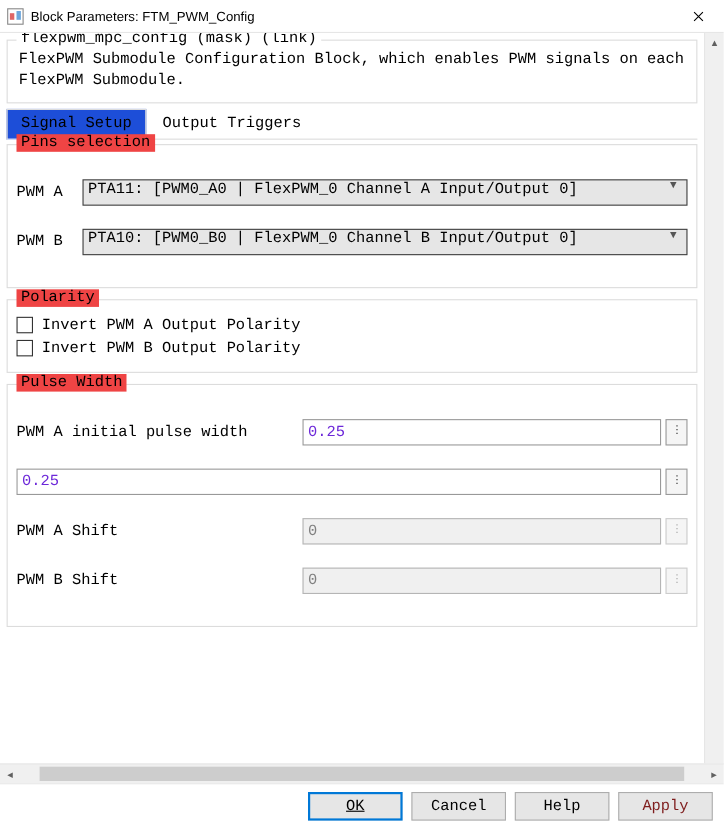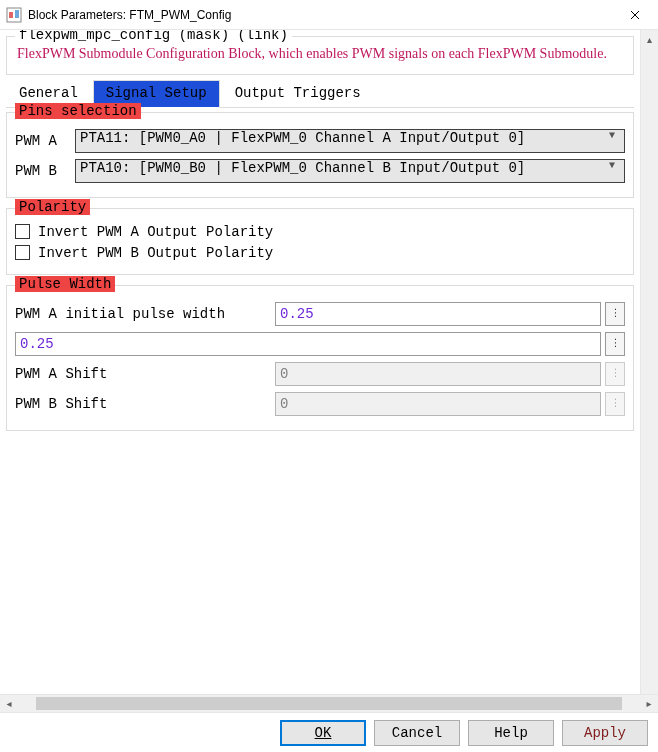--- a/index.html
+++ b/index.html
@@ -85,21 +85,21 @@
   }
   .group-legend {
     position: absolute;
     top: -10px; left: 8px;
     background: #ef4444;
     padding: 0 4px;
     color: #000;
   }
   .desc-group { border: 1px solid #dcdcdc; padding: 8px 10px 10px 10px; margin-bottom: 4px; position: relative; }
   .desc-legend { position: absolute; top: -10px; left: 8px; background:#fff; padding:0 4px; color:#000; }
-  .desc-text { line-height: 1.35; color:#be185d;font-family:Liberation Serif, serif; }
+  .desc-text { line-height: 1.35; color:#000000; }
 
   
   .tabs { display:flex; margin-top: 4px; border-bottom: 1px solid #dcdcdc; }
   .tab {
     padding: 4px 12px 6px 12px;
     border: 1px solid transparent;
     border-bottom: none;
     margin-right: 2px;
     cursor: pointer;
     color: #000;
@@ -109,21 +109,21 @@
   .tab.active {
     background: #1d4ed8;
     border-color: #dcdcdc;
     border-top: 1px solid #dcdcdc;
     border-bottom: 1px solid #fff;
   }
 
   
   .row {
     display: flex; align-items: center;
-    margin: 6px 0;
+    margin: 21px 0;
   }
   .row .lbl { width: 60px; }
   .row .lbl-wide { width: 260px; }
   .row .lbl-wide2 { width: 260px; }
 
   
   .dropdown {
     flex: 1;
     height: 24px;
     background: #e6e6e6;
@@ -217,21 +217,20 @@
 <div class="client">
 
   <div class="body-area">
 
     <div class="desc-group mono">
       <div class="desc-legend mono">flexpwm_mpc_config (mask) (link)</div>
       <div class="desc-text mono">FlexPWM Submodule Configuration Block, which enables PWM signals on each FlexPWM Submodule.</div>
     </div>
 
     <div class="tabs mono">
-      <div class="tab">General</div>
       <div class="tab active">Signal Setup</div>
       <div class="tab">Output Triggers</div>
     </div>
 
     <div class="group mono">
       <div class="group-legend">Pins selection</div>
 
       <div class="row">
         <div class="lbl">PWM A</div>
         <div class="dropdown">

